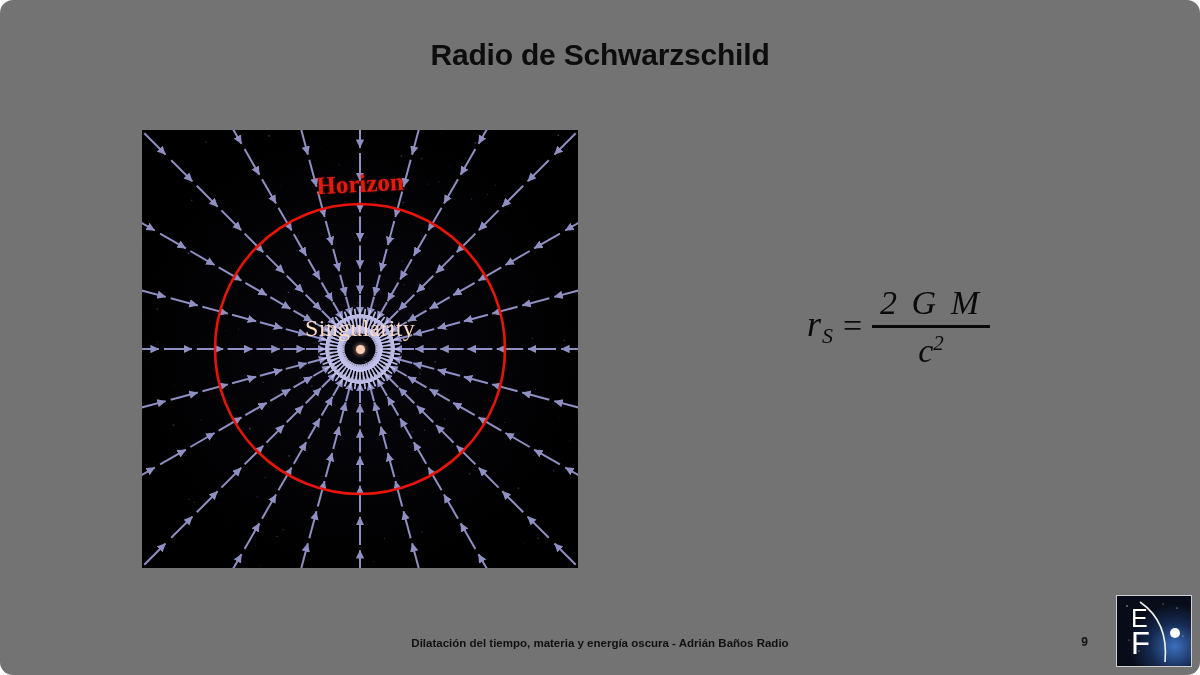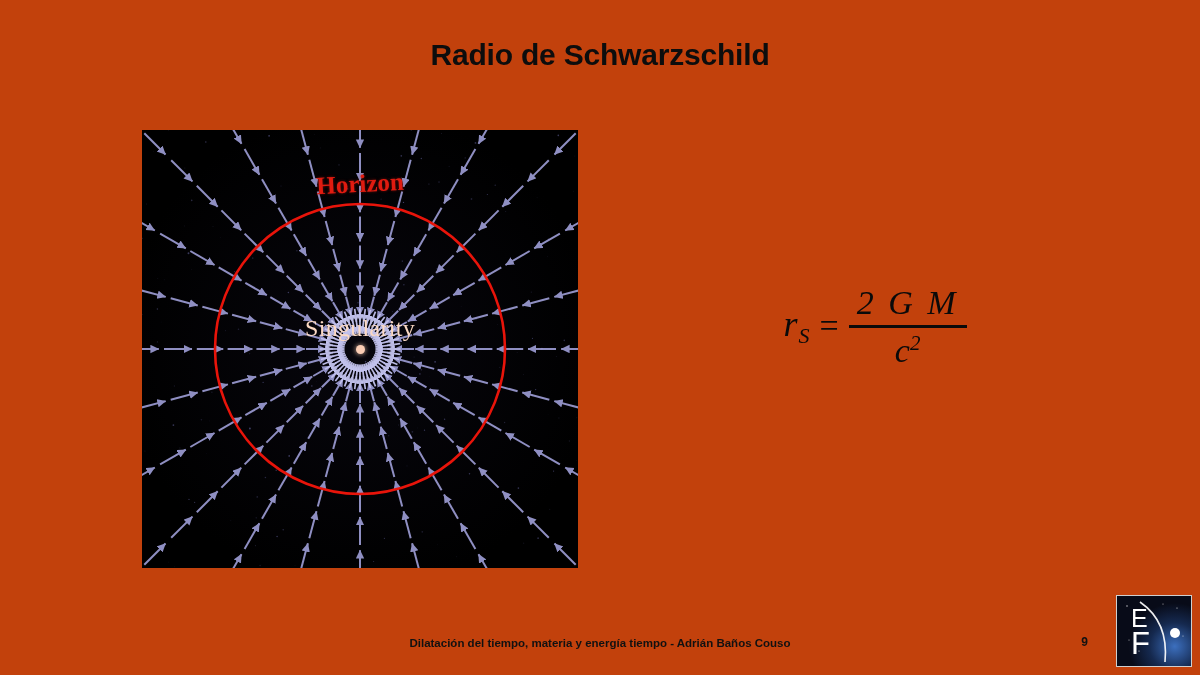--- a/index.html
+++ b/index.html
@@ -3,21 +3,21 @@
 <meta charset="utf-8">
 <style>
   html,body{margin:0;padding:0;}
   body{
     width:1200px;height:675px;
     background:#ffffff;
     font-family:"Liberation Sans", sans-serif;
     overflow:hidden;
     position:relative;
   }
-  .slide{position:absolute;inset:0;background:#c2410c;}
+  .slide{position:absolute;inset:0;background:#737373;border-radius:13px;}
 
   
   .slide-title{
     position:absolute;
     left:0;right:0;top:38px;
     text-align:center;
     font-size:30px;
     font-weight:bold;
     color:#0d0d0d;
     letter-spacing:-0.2px;
@@ -62,21 +62,21 @@
 
   
   .formula{
     position:absolute;
     left:760px;top:286px;
     width:230px;
     color:#0a0a0a;
     font-family:"Liberation Serif", serif;
     display:flex;
     align-items:center;
-    justify-content:center;
+    justify-content:flex-end;
     gap:10px;
   }
   .f-lhs{font-size:36px;font-style:italic;line-height:1;position:relative;}
   .f-lhs .sub{font-size:22px;font-style:italic;vertical-align:-0.32em;margin-left:1px;}
   .f-eq{font-size:34px;line-height:1;padding-bottom:2px;}
   .frac{display:inline-flex;flex-direction:column;align-items:center;line-height:1;}
   .frac .num{font-size:34px;font-style:italic;padding:0 8px 5px 8px;letter-spacing:3px;}
   .frac .bar{height:2.5px;background:#0a0a0a;width:100%;}
   .frac .den{font-size:34px;font-style:italic;padding:6px 8px 0 8px;}
   .frac .den sup{font-size:21px;font-style:italic;vertical-align:super;line-height:0;}
@@ -606,21 +606,21 @@
   <div class="formula">
     <span class="f-lhs"><span>r</span><span class="sub">S</span></span>
     <span class="f-eq">=</span>
     <span class="frac">
       <span class="num">2 G M</span>
       <span class="bar"></span>
       <span class="den"><span>c</span><sup>2</sup></span>
     </span>
   </div>
 
-  <div class="footer-text">Dilatación del tiempo, materia y energía tiempo - Adrián Baños Couso</div>
+  <div class="footer-text">Dilatación del tiempo, materia y energía oscura - Adrián Baños Radio</div>
 
   <div class="page-num">9</div>
 
   <div class="logo">
     <svg viewBox="0 0 74 70">
       <defs>
         <radialGradient id="lg" cx="78%" cy="72%" r="62%">
           <stop offset="0%" stop-color="#3c6fbe"></stop>
           <stop offset="55%" stop-color="#15294f"></stop>
           <stop offset="100%" stop-color="#080b18"></stop>

